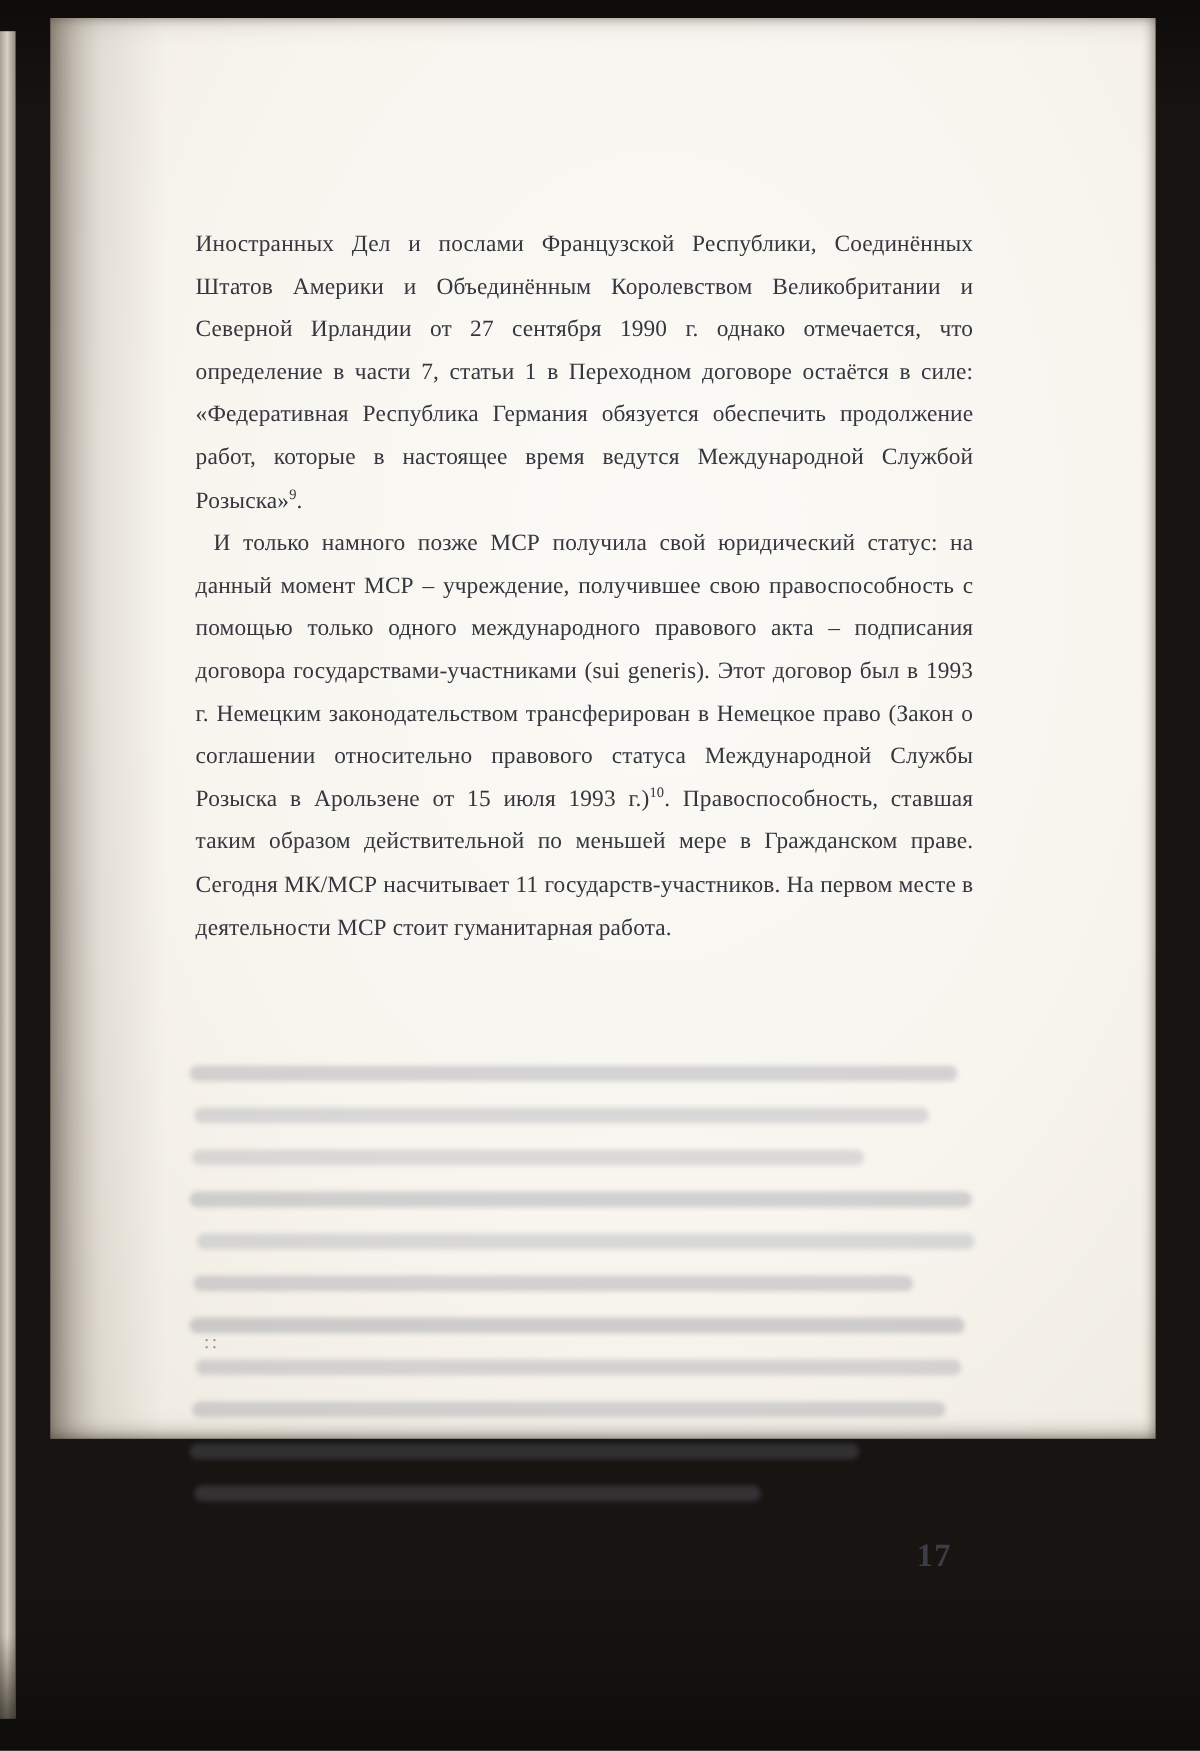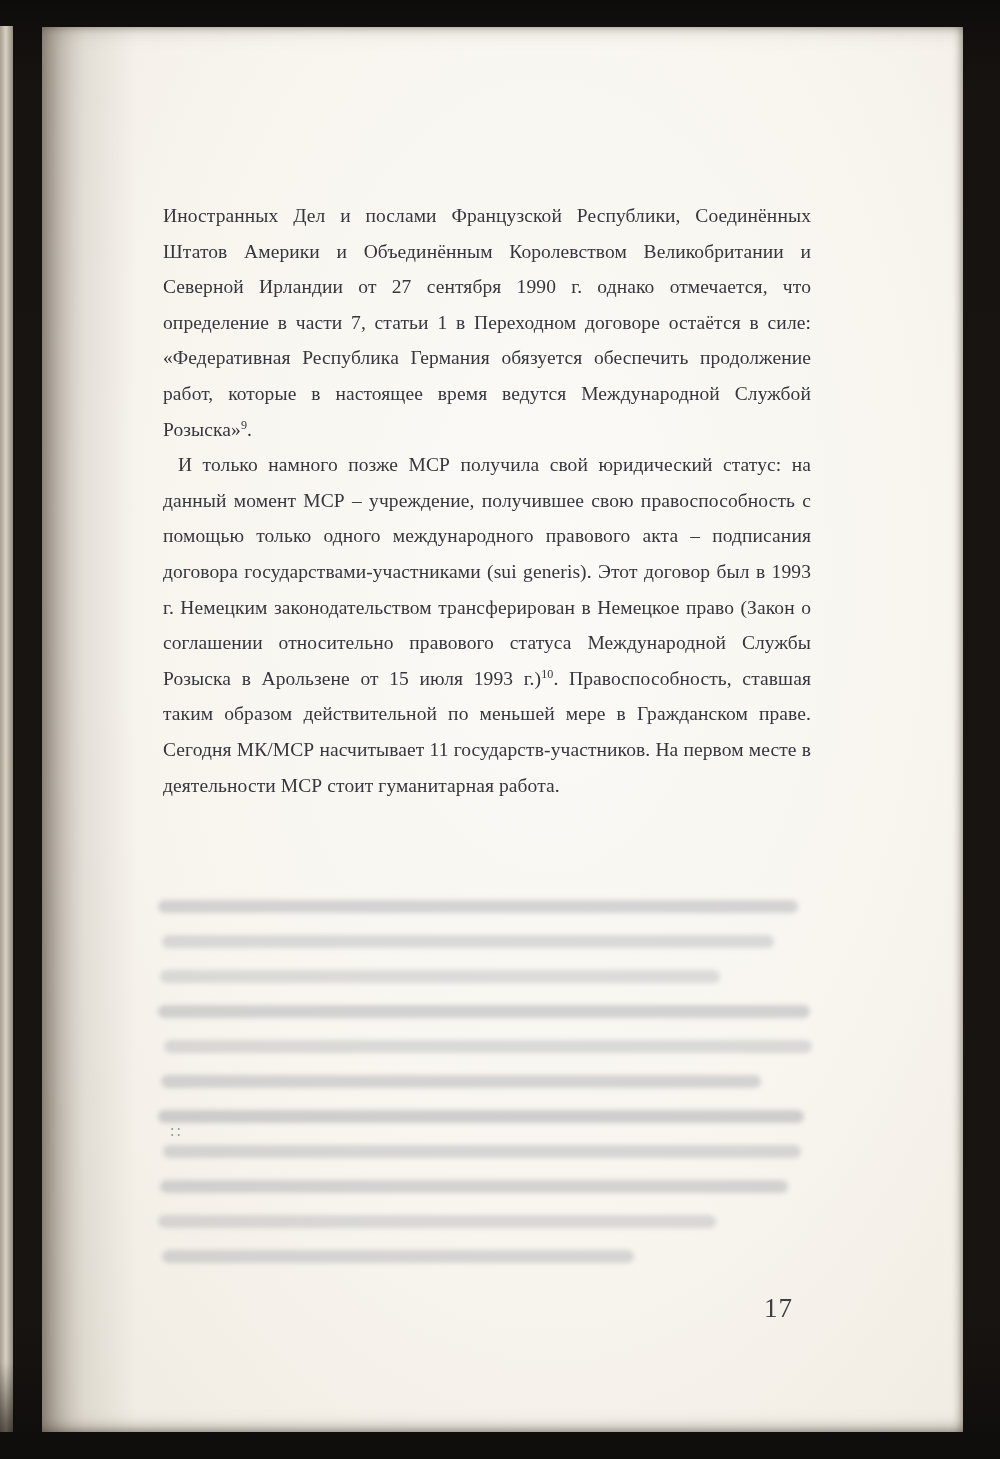--- a/index.html
+++ b/index.html
@@ -29,23 +29,23 @@
     position: absolute;
     left: 0; right: 0; bottom: 0;
     height: 70px;
     background: linear-gradient(180deg, rgba(20,16,12,0) 0%, rgba(20,16,12,0.65) 100%);
   }
 
   
   .page {
     position: absolute;
     left: 42px;
-    top: 27px;
+    top: 15px;
     width: 921px;
-    height: 1405px;
+    height: 1184px;
     background: radial-gradient(ellipse at 55% 38%, #fbfaf6 0%, #f8f5ef 55%, #eeeae0 100%);
     box-shadow:
       inset 14px 0 28px -10px rgba(55, 42, 30, 0.55),
       inset -7px 0 10px -5px rgba(55, 42, 30, 0.45),
       inset 0 -9px 14px -9px rgba(40, 32, 24, 0.5),
       inset 0 7px 10px -8px rgba(40, 32, 24, 0.35);
   }
 
   
   .gutter {
@@ -106,20 +106,21 @@
     filter: blur(0.6px);
   }
 
   .page-number {
     position: absolute;
     left: 722px;
     top: 1266px;
     font-size: 27px;
     color: #3c3d46;
     letter-spacing: 1px;
+    font-weight: bold;
   }
 </style>
 </head>
 <body>
 
 <div class="facing-edge"></div>
 
 <div class="page">
   <div class="gutter"></div>
 

